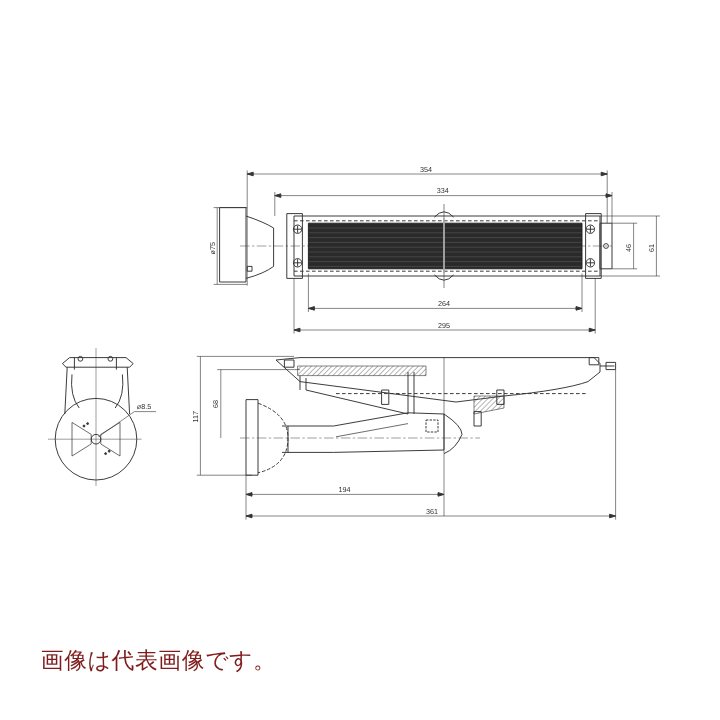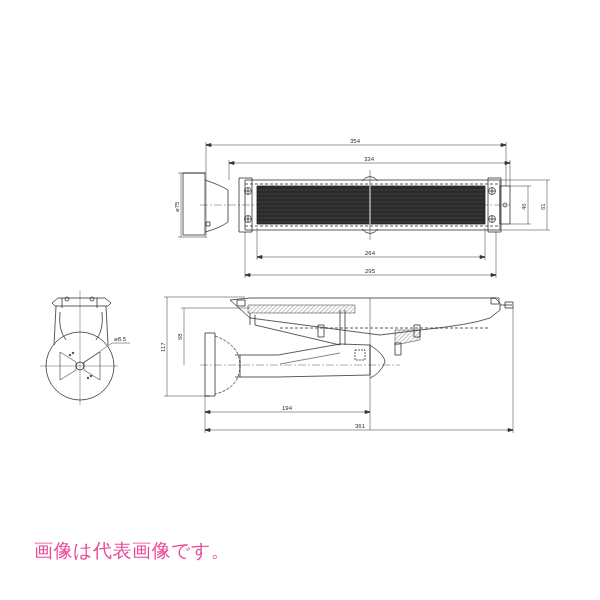--- a/index.html
+++ b/index.html
@@ -1,19 +1,19 @@
 <!DOCTYPE html>
 <html><head>
   <meta charset="utf-8">
   <style>
     html, body { margin: 0; padding: 0; background: #ffffff; }
     body { width: 600px; height: 600px; position: relative; overflow: hidden; font-family: "DejaVu Sans", sans-serif; }
     #drawing { position: absolute; left: 0; top: 0; width: 600px; height: 600px; }
     .dim { font-family: "Liberation Sans", sans-serif; font-size: 6px; fill: #333; }
-    .caption { position: absolute; left: 34px; top: 538px; font-size: 19px; color: #ec4899; letter-spacing: 0.5px; font-family: "DejaVu Sans", sans-serif; }
+    .caption { position: absolute; left: 34px; top: 538px; font-size: 19px; color: #7f1d1d; letter-spacing: 0.5px; font-family: "DejaVu Sans", sans-serif; }
     svg line, svg rect, svg path, svg circle, svg ellipse { vector-effect: non-scaling-stroke; }
   </style>
 </head>
 <body>
 
 <svg id="drawing" viewBox="0 0 600 600" xmlns="http://www.w3.org/2000/svg">
   <defs>
     <pattern id="mesh" width="6" height="4" patternUnits="userSpaceOnUse">
       <rect width="6" height="4" fill="#2a2a2a"></rect>
       <line x1="0" y1="2" x2="6" y2="2" stroke="#555" stroke-width="0.5"></line>

